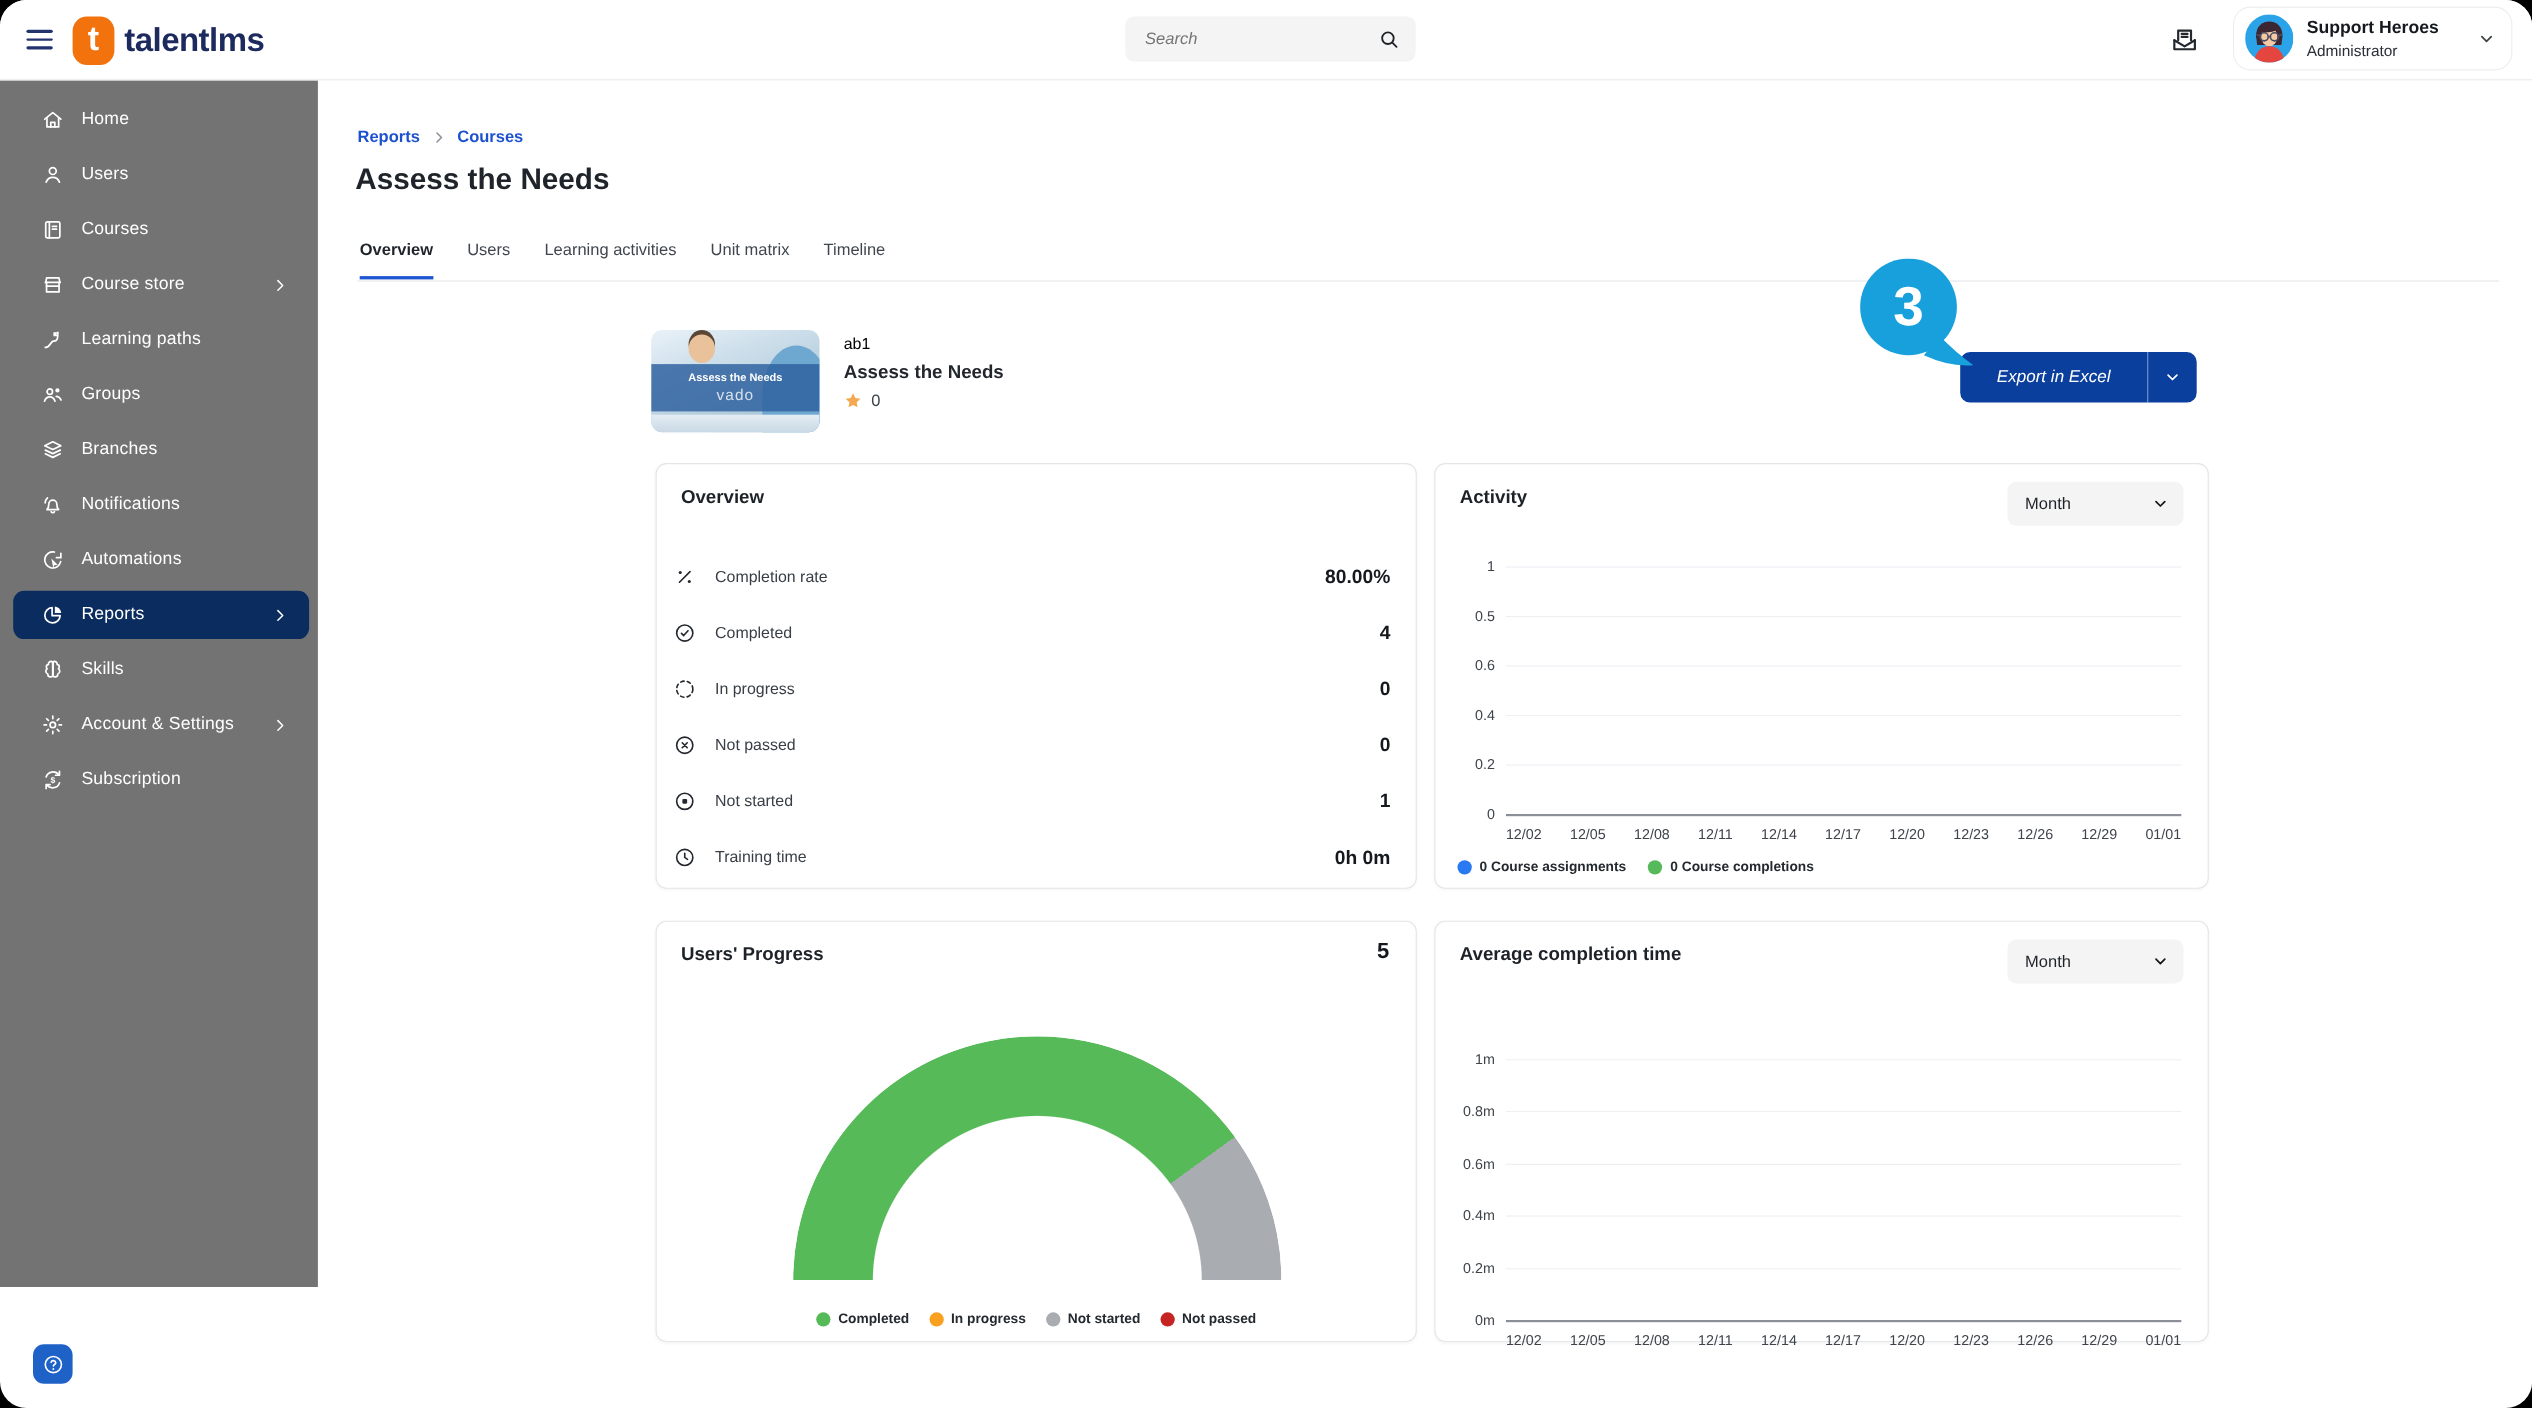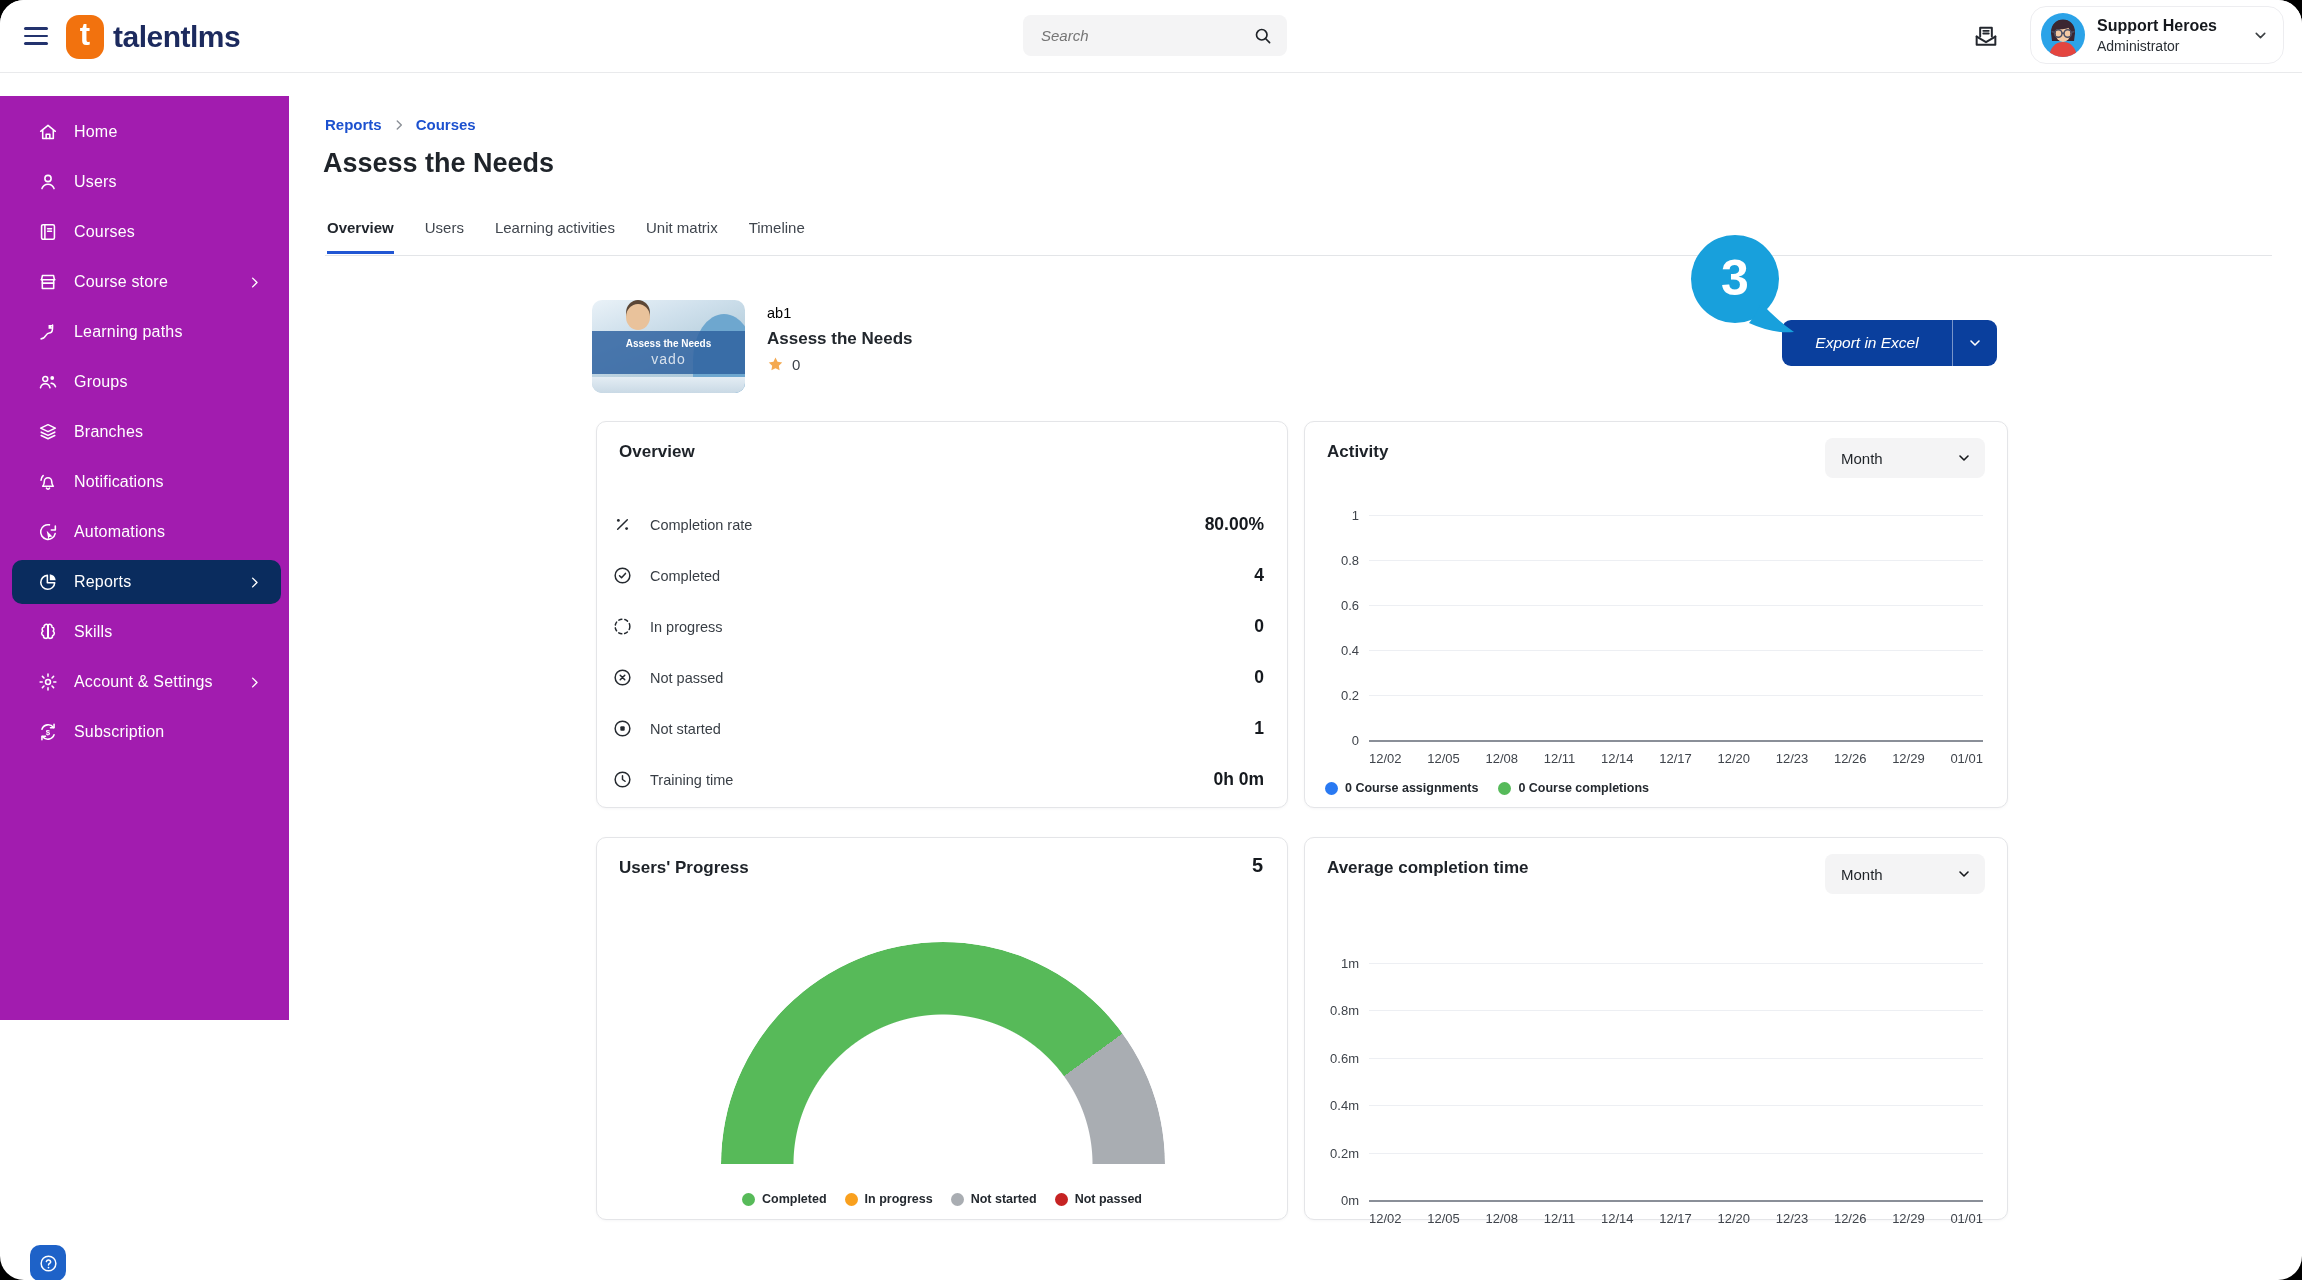--- a/index.html
+++ b/index.html
@@ -18,21 +18,21 @@
   .search .sicon { width:20px; height:20px; margin-right:14px; color:#1e2227; }
   .mail-btn { position:absolute; left:1972px; top:22px; width:28px; height:28px; color:#23272e; background:none; border:none; cursor:pointer; }
   .user-pill { position:absolute; left:2030px; top:6px; width:254px; height:58px; border:1px solid #ededf0; border-radius:16px; background:#fff; display:flex; align-items:center; cursor:pointer; }
   .avatar { width:44px; height:44px; border-radius:50%; overflow:hidden; margin-left:10px; flex:none; }
   .user-meta { margin-left:12px; }
   .user-name { font-size:16px; font-weight:700; color:#15181d; }
   .user-role { font-size:14px; color:#2a2f35; margin-top:3px; }
   .user-chev { margin-left:auto; margin-right:14px; width:17px; height:17px; color:#3c4043; }
 
   
-  .sidebar { position:absolute; left:0; top:73px; width:289px; height:924px; background:#a21caf; z-index:4;margin-top:23px; }
+  .sidebar { position:absolute; left:0; top:73px; width:289px; height:1097px; background:#737373; z-index:4; }
   .side-nav { padding:14px 8px 0 12px; }
   .side-item { height:44px; margin-bottom:6px; border-radius:10px; display:flex; align-items:center; padding-left:25px; color:#fff; cursor:pointer; }
   .side-item.selected { background:#0A2C5E; }
   .s-icon { width:22px; height:22px; flex:none; }
   .s-label { margin-left:15px; font-size:16px; font-weight:500; letter-spacing:.2px; }
   .s-chev { margin-left:auto; margin-right:19px; width:15px; height:15px; }
   .help-box { position:absolute; left:18px; top:1139px; width:254px; height:56px; border:1px solid rgba(255,255,255,.25); border-radius:14px; display:flex; align-items:center; color:#fff; cursor:pointer; }
   .help-badge { width:36px; height:36px; margin-left:11px; background:#1E62C8; border-radius:10px; display:flex; align-items:center; justify-content:center; }
   .help-badge .s-icon { width:21px; height:21px; }
   .help-label { margin-left:14px; font-size:16px; font-weight:500; }
@@ -423,21 +423,21 @@
         <span class="chev">
           <svg class="ln" viewBox="0 0 24 24" style="stroke-width:2.4">
               <path d="m6 9 6 6 6-6"></path>
             </svg>
         </span>
       </div>
       <div class="plot plot-activity">
           <div class="gridline" style="top: 0%;"></div>
           <span class="ytick" style="top: 0%;">1</span>
           <div class="gridline" style="top: 20%;"></div>
-          <span class="ytick" style="top: 20%;">0.8</span>
+          <span class="ytick" style="top: 20%;">0.5</span>
           <div class="gridline" style="top: 40%;"></div>
           <span class="ytick" style="top: 40%;">0.6</span>
           <div class="gridline" style="top: 60%;"></div>
           <span class="ytick" style="top: 60%;">0.4</span>
           <div class="gridline" style="top: 80%;"></div>
           <span class="ytick" style="top: 80%;">0.2</span>
           <div class="gridline axis" style="top: 100%;"></div>
           <span class="ytick" style="top: 100%;">0</span>
           <div class="xlabels">
             <span>12/02</span>

